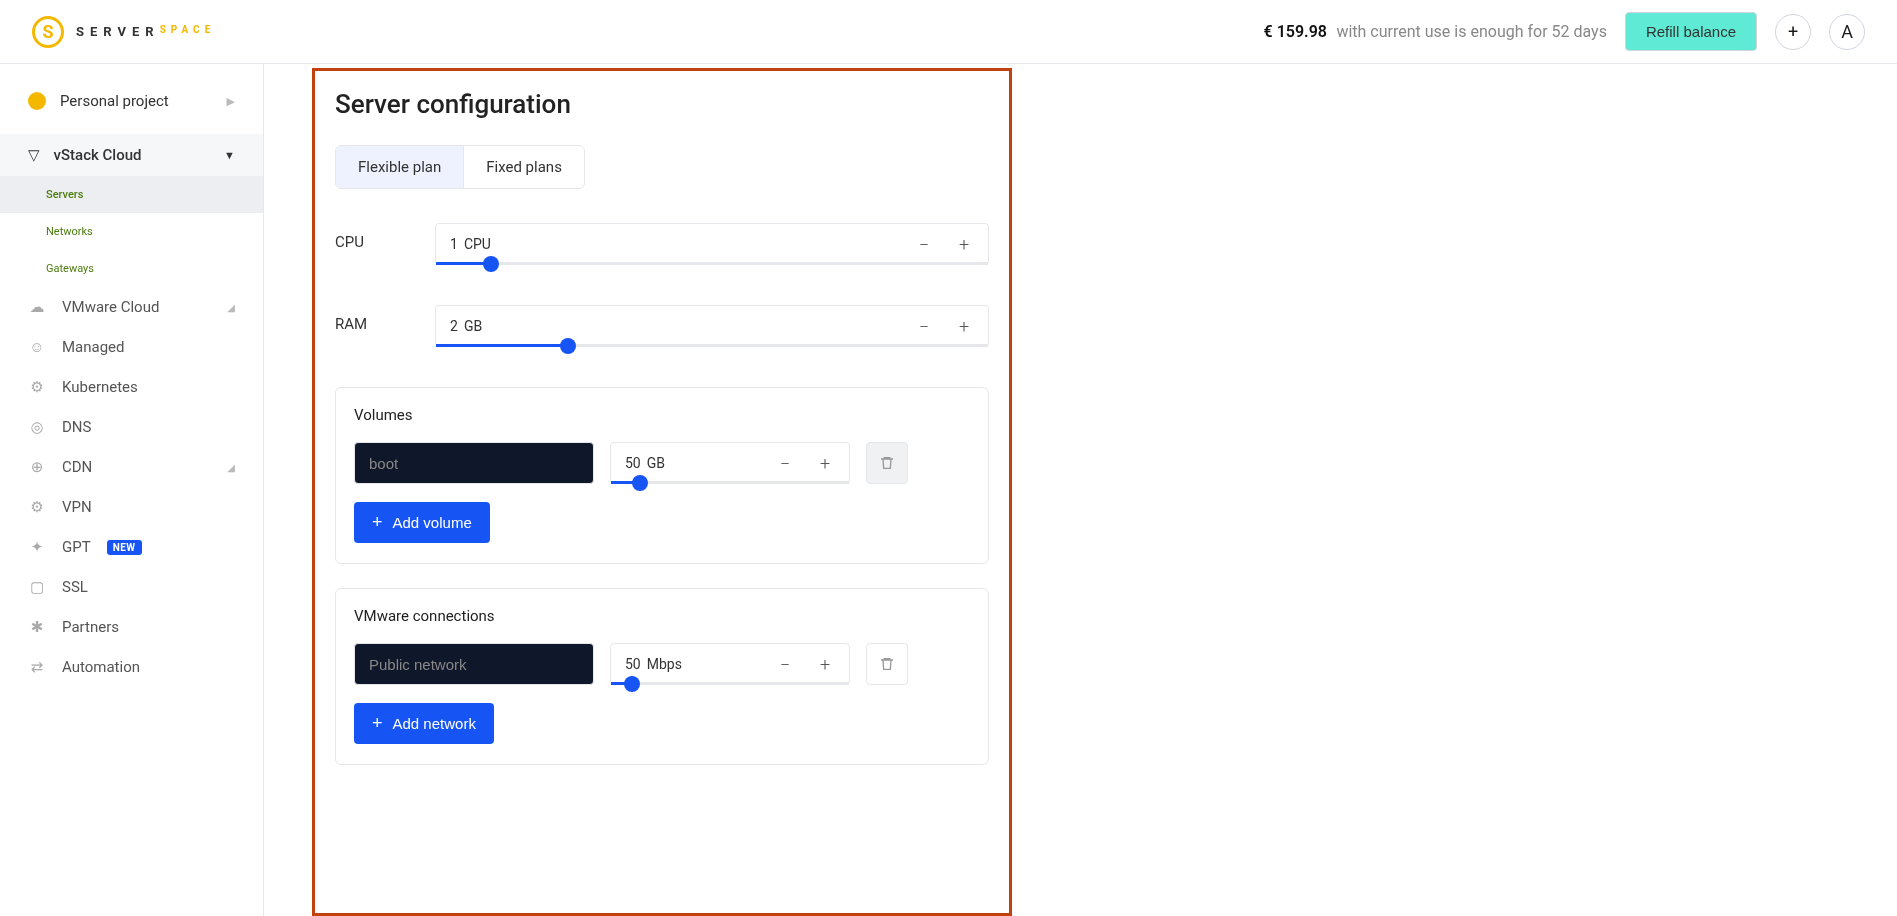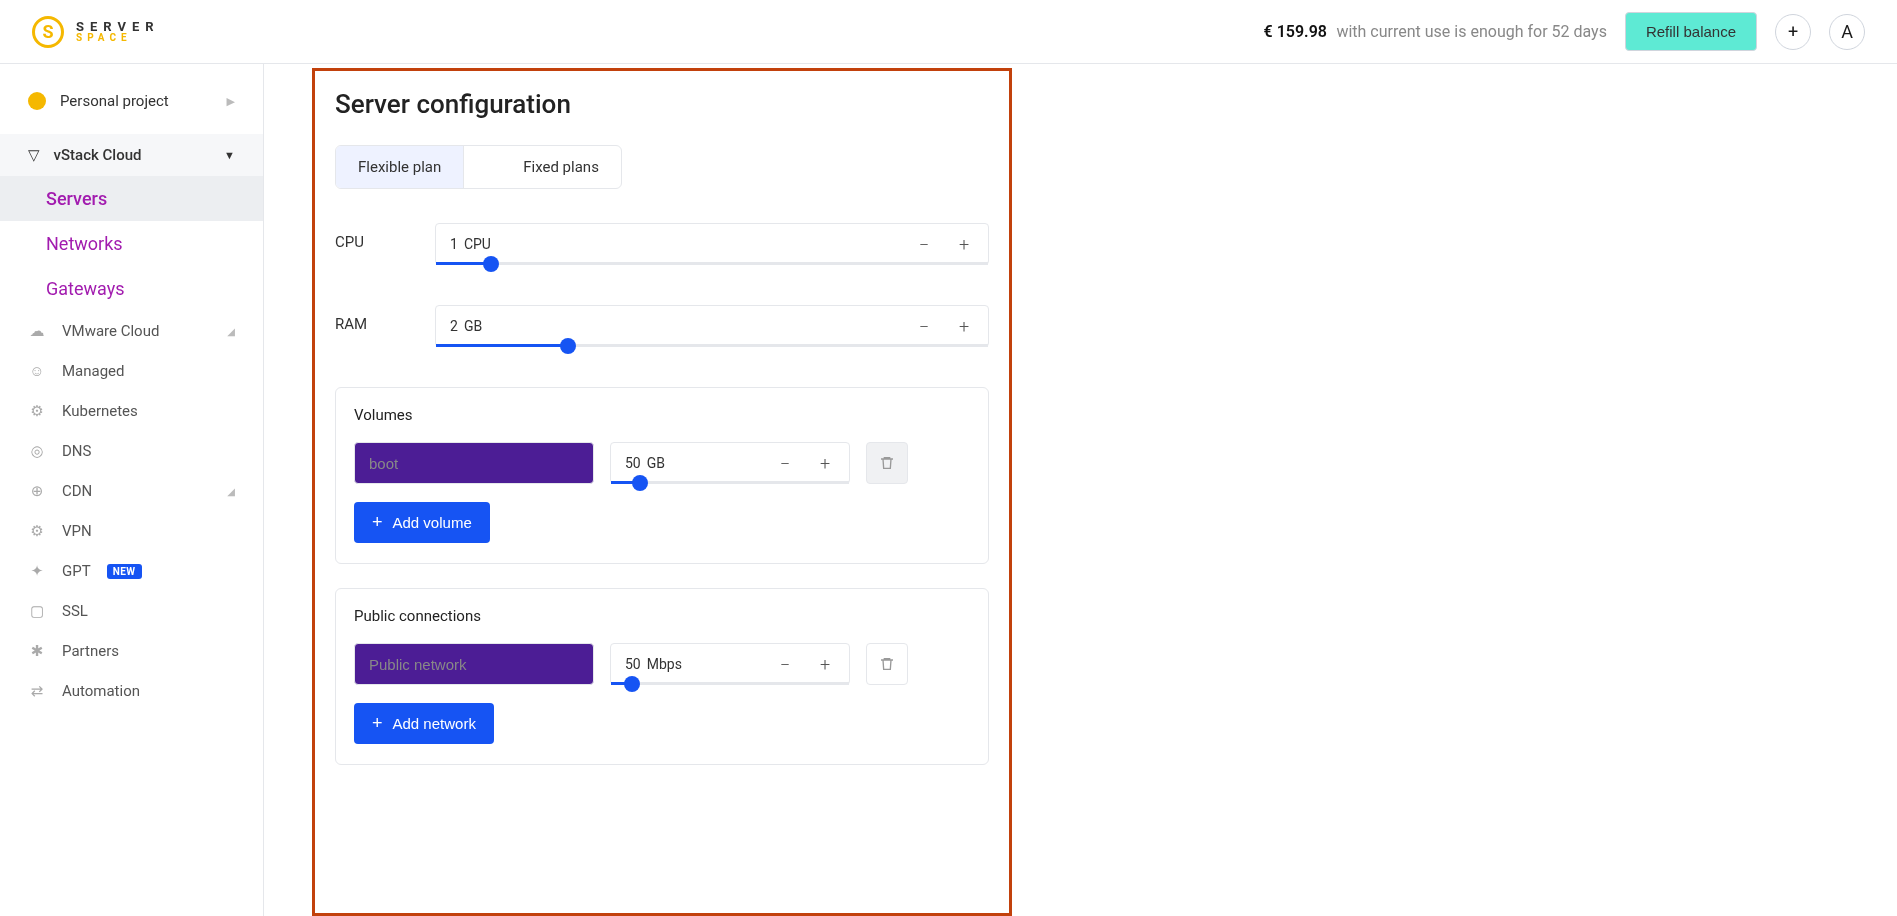--- a/index.html
+++ b/index.html
@@ -2,69 +2,69 @@
 <html><head>
 <meta charset="utf-8">
 <style>
 * { box-sizing: border-box; margin: 0; padding: 0; }
 body { font-family: -apple-system, BlinkMacSystemFont, "Segoe UI", Roboto, Arial, sans-serif; font-size: 14px; color: #1a1a1a; background: #fff; }
 
 
 .header { height: 64px; border-bottom: 1px solid #e5e7eb; display: flex; align-items: center; padding: 0 32px; justify-content: space-between; }
 .logo { display: flex; align-items: center; gap: 12px; }
 .logo-icon { width: 32px; height: 32px; border: 3px solid #f5b800; border-radius: 50%; display:flex; align-items:center; justify-content:center; color:#f5b800; font-weight:bold; font-size:18px;}
-.logo-text { display:flex; flex-direction:column; line-height:1; letter-spacing: 6px; font-weight:700; font-size:13px;}
+.logo-text { display:flex; flex-direction:row; line-height:1; letter-spacing: 6px; font-weight:700; font-size:13px;}
 .logo-text .top { color:#333; }
 .logo-text .bot { color:#f5b800; font-size:10px; letter-spacing:5px;}
 .header-right { display:flex; align-items:center; gap:18px;}
 .balance-text { color:#888; font-size:16px;}
 .balance-amount { color:#111; font-weight:600; font-size:16px; margin-right:6px;margin-top:40px;}
 .btn { border:1px solid #d0d5dd; background:#5eead4; padding:10px 20px; border-radius:4px; font-size:15px; cursor:pointer; color:#333;}
 .circle-btn { width:36px; height:36px; border-radius:50%; border:1px solid #d0d5dd; display:flex; align-items:center; justify-content:center; background:#fff; cursor:pointer; font-size:18px;}
 
 
 .layout { display:flex; height: calc(916px - 64px); }
 .sidebar { width:264px; border-right:1px solid #e5e7eb; padding-top:28px; overflow:hidden;}
 .main { flex:1; padding:0; display:flex; justify-content:flex-start;}
 
 
 .project-row { display:flex; align-items:center; padding:0 28px 24px; gap:14px; font-size:15px; color:#333;}
 .proj-icon { width:18px; height:18px; border-radius:50%; background:#f5b800;}
 .chev { margin-left:auto; color:#bbb; font-size:11px;}
 .nav-section-head { display:flex; align-items:center; padding:12px 28px; gap:14px; font-size:15px; color:#333; background:#f6f7f9; font-weight:500;}
 .nav-section-head .caret { margin-left:auto; color:#333; font-size:11px;}
-.sub-item { padding:12px 28px 12px 46px; font-size:18px; color:#a21caf;}
+.sub-item { padding:12px 28px 12px 46px; font-size:11px; color:#4d7c0f;}
 .sub-item.active { background:#eceef1; font-weight:500;}
 .nav-item { display:flex; align-items:center; padding:11px 28px; gap:16px; font-size:15px; color:#555;}
 .nav-item .ic { width:18px; text-align:center; color:#aaa; font-size:15px;}
 .nav-item .caret-sm { margin-left:auto; color:#bbb; font-size:10px;}
 .badge { background:#1654f3; color:#fff; font-size:10px; padding:2px 6px; border-radius:3px; font-weight:700; letter-spacing:0.5px;}
 
 
 .content-wrap { width:700px; margin-left:48px; margin-top:4px; border:3px solid #c2410c; padding:18px 20px 12px; }
 .page-title { font-size:26px; font-weight:500; margin-bottom:26px; color:#222;}
-.tabs { display:flex; border:1px solid #e5e7eb; border-radius:6px; width:fit-content; margin-bottom:34px; overflow:hidden;gap:37px;}
+.tabs { display:flex; border:1px solid #e5e7eb; border-radius:6px; width:fit-content; margin-bottom:34px; overflow:hidden;}
 .tab { padding:12px 22px; font-size:15px; cursor:pointer; color:#333;}
 .tab.active { background:#eef2ff; }
 .tab:not(:last-child) { border-right:1px solid #e5e7eb;}
 
 .config-row { display:flex; align-items:flex-start; margin-bottom:40px; gap:0;}
 .config-label { width:100px; font-size:15px; color:#333; padding-top:10px;}
 .slider-box { flex:1; border:1px solid #e5e7eb; border-radius:4px; position:relative; height:42px; display:flex; align-items:center; padding:0 14px;}
 .slider-val { font-size:14px; color:#333; display:flex; gap:6px;}
 .stepper { margin-left:auto; display:flex; gap:20px; align-items:center;}
 .step-btn { width:20px; height:20px; display:flex; align-items:center; justify-content:center; cursor:pointer; color:#555; font-size:18px; font-weight:300;}
 .track { position:absolute; bottom:-1px; left:0; right:0; height:3px; background:#e5e7eb;}
 .track .fill { height:100%; background:#1654f3; position:relative;}
 .thumb { position:absolute; right:-8px; top:50%; transform:translateY(-50%); width:16px; height:16px; border-radius:50%; background:#1654f3;}
 
 .panel { border:1px solid #e5e7eb; border-radius:6px; padding:18px 18px 20px; margin-bottom:24px;}
 .panel-title { font-size:15px; margin-bottom:18px; color:#222;}
 .panel-row { display:flex; align-items:flex-start; gap:16px;}
-.name-input { flex:0 0 240px; height:42px; border:1px solid #e5e7eb; border-radius:4px; background:#4c1d95; padding:0 14px; font-size:15px; color:#888;}
+.name-input { flex:0 0 240px; height:42px; border:1px solid #e5e7eb; border-radius:4px; background:#0f172a; padding:0 14px; font-size:15px; color:#888;}
 .vol-slider { flex:0 0 240px;justify-content:center; }
 .del-btn { width:42px; height:42px; border:1px solid #e5e7eb; border-radius:4px; display:flex; align-items:center; justify-content:center; cursor:pointer; color:#888; font-size:16px;}
 .del-btn.disabled { background:#f0f1f3; }
 .add-btn { margin-top:18px; background:#1654f3; color:#fff; border:none; padding:10px 18px; border-radius:4px; font-size:15px; cursor:pointer; display:flex; align-items:center; gap:10px;}
 .plus { font-size:18px; font-weight:300;}
 svg { display:block;}
 </style>
 </head>
 <body>
 
@@ -222,21 +222,21 @@
               </svg>
           </div>
         </div>
         <button class="add-btn">
           <span class="plus">+</span>
           <span>Add volume</span>
         </button>
       </div>
 
       <div class="panel">
-        <div class="panel-title">Public connections</div>
+        <div class="panel-title">VMware connections</div>
         <div class="panel-row">
           <input class="name-input" readonly="" value="Public network" style="">
           <div class="slider-box vol-slider">
             <div class="slider-val">
               <span>50</span>
               <span>Mbps</span>
             </div>
             <div class="stepper">
               <div class="step-btn">−</div>
               <div class="step-btn">+</div>

